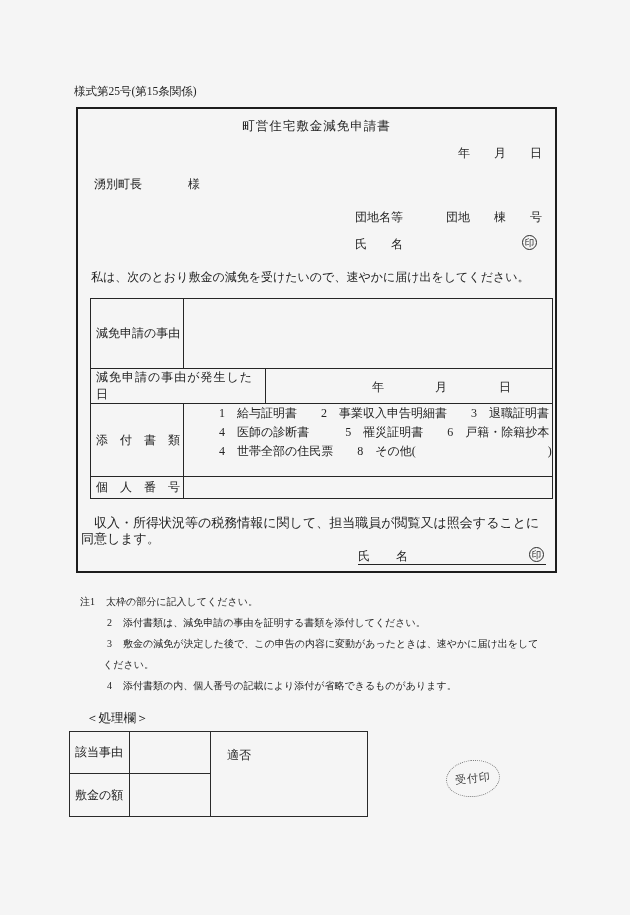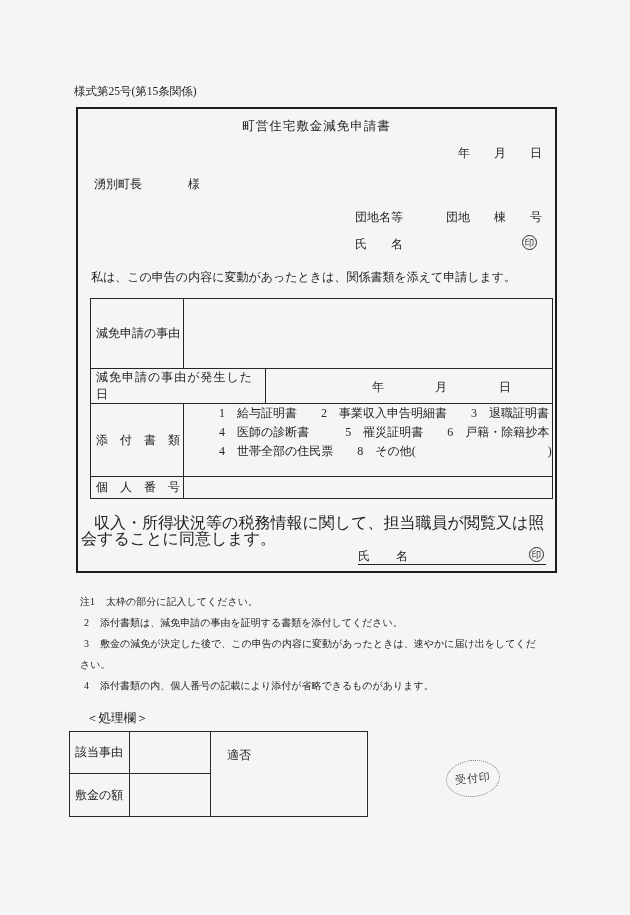--- a/index.html
+++ b/index.html
@@ -39,33 +39,33 @@
     padding:0;overflow:hidden;
   }
   #main-table .lbl{padding-left:5px;vertical-align:middle;}
   #main-table .occ-lbl{letter-spacing:1px;}
   .datecell{position:relative;}
   .datecell span{position:absolute;top:10px;font-size:12px;}
   #attach-cell{padding:5px 4px 4px 6px;vertical-align:top;}
   #attach-cell .aline{font-size:12px;line-height:19px;white-space:pre;margin-left:35px;}
 
   
-  #consent{left:3px;top:406px;width:471px;font-size:16px;line-height:16px;text-indent:13px;}
+  #consent{left:3px;top:406px;width:471px;font-size:13px;line-height:16px;text-indent:13px;}
   #sign-row{
     left:280px;top:437px;width:188px;height:18px;
     border-bottom:1px solid #242424;position:absolute;font-size:12px;
   }
   #sign-row .sei{position:absolute;left:0;top:2px;}
   #sign-row .mei{position:absolute;left:38px;top:2px;}
   #sign-row .seal{position:absolute;right:2px;top:1px;}
 
   
   #notes{left:80px;top:591px;width:462px;}
   #notes .note{font-size:10px;line-height:21px;}
-  #notes .note.indent{text-indent:4px;}
+  #notes .note.indent{margin-left:23px;text-indent:4px;}
   #notes .gap{display:inline-block;width:11px;}
 
   
   #processing-heading{left:86px;top:710px;font-size:12.5px;}
   #processing-table{
     position:absolute;left:69px;top:731px;
     border-collapse:collapse;table-layout:fixed;
   }
   #processing-table td{border:1px solid #2a2a2a;font-size:12px;padding:0;}
   #processing-table .p-lbl{padding-left:5px;vertical-align:middle;}
@@ -106,21 +106,21 @@
     <span class="abs t12" style="left:416px;top:101px;">棟</span>
     <span class="abs t12" style="left:452px;top:101px;">号</span>
   </div>
 
   <div>
     <span class="abs t12" style="left:277px;top:128px;">氏</span>
     <span class="abs t12" style="left:313px;top:128px;">名</span>
     <span class="abs seal" style="left:444px;top:126px;">印</span>
   </div>
 
-  <div class="abs t12" style="left:13px;top:161px;">私は、この申告の内容に変動があったときは、関係書類を添えて申請します。</div>
+  <div class="abs t12" style="left:13px;top:161px;">私は、次のとおり敷金の減免を受けたいので、速やかに届け出をしてください。</div>
 
   <table id="main-table">
     <colgroup>
         <col style="width:93px">
         <col style="width:80px">
         <col style="width:280px">
       </colgroup>
     <tbody>
         <tr style="height:70px;margin-left:12px;">
       <td class="lbl">減免申請の事由</td>

